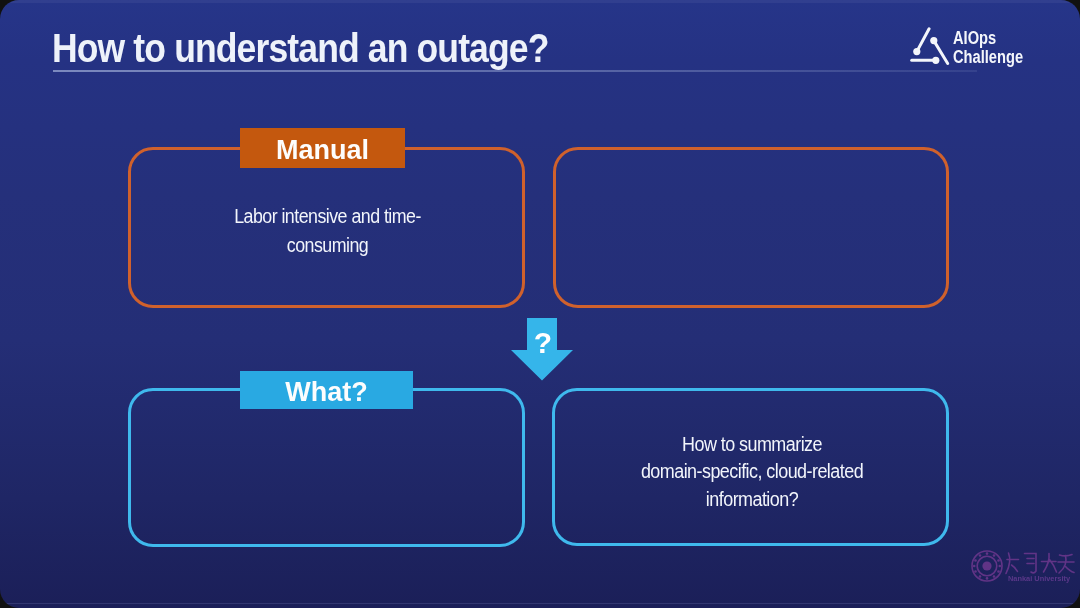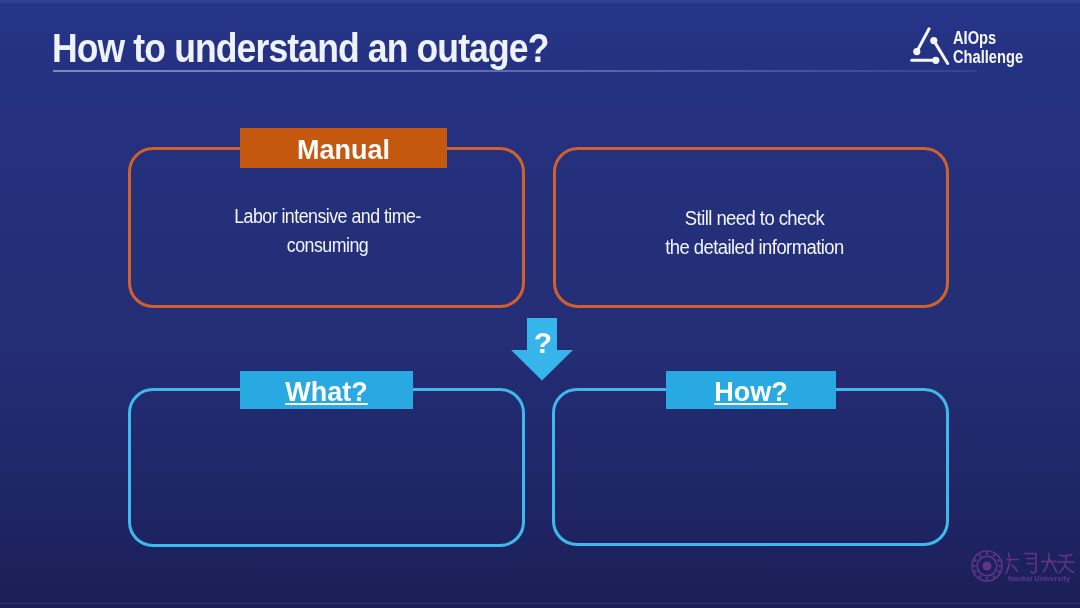--- a/index.html
+++ b/index.html
@@ -1,63 +1,60 @@
 <!DOCTYPE html>
 <html><head>
 <meta charset="utf-8">
 <style>
 html,body{margin:0;padding:0;background:#111;}
 #slide{position:relative;width:1080px;height:608px;overflow:hidden;
  background:linear-gradient(180deg,#263589 0%,#253283 10%,#25307b 32%,#242e76 56%,#1f2665 82%,#1b1f58 100%);
- font-family:"Liberation Sans",sans-serif;}
+ font-family:"Liberation Sans",sans-serif;border-radius:19px;}
 .title{position:absolute;left:52px;top:25px;font-size:41px;font-weight:bold;color:#eef2fa;
  white-space:nowrap;transform-origin:left top;letter-spacing:-1px;transform:scaleX(0.866);}
 .rule{position:absolute;left:53px;top:70px;width:924px;height:2px;
  background:linear-gradient(90deg,rgba(195,210,240,.55) 0%,rgba(195,210,240,.34) 55%,rgba(195,210,240,.10) 100%);}
 .box{position:absolute;border-radius:25px;}
 .box.orange{border:3px solid #d0612c;}
 .box.blue{border:3px solid #3fb9ed;}
 .label{position:absolute;color:#fdfdfd;font-weight:bold;font-size:27px;text-align:center;
  display:flex;align-items:center;justify-content:center;line-height:30px;box-sizing:border-box;padding-top:3px;}
 .label>span{display:block;width:100%;}
 .label.orange{background:#c4580e;}
-.label.blue{background:#29a9e2;text-decoration:underline;}
+.label.blue{background:#29a9e2;}
 .content{position:absolute;color:#f2f5fb;font-size:20px;line-height:29px;text-align:center;
  display:flex;align-items:center;justify-content:center;letter-spacing:-0.6px;box-sizing:border-box;padding-top:6px;}
 .content>div{width:100%;}
 </style>
 </head>
 <body>
 <div id="slide">
   <div style="position:absolute;left:0;top:0;width:1080px;height:3px;background:rgba(255,255,255,0.05);"></div>
   <div style="position:absolute;left:0;top:603px;width:1080px;height:1px;background:rgba(130,140,200,0.22);"></div>
   <div class="title">How to understand an outage?</div>
   <div class="rule"></div>
 
   <div class="box orange" style="left:128px;top:147px;width:391px;height:155px;"></div>
-  <div class="label orange" style="left:240px;top:128px;width:207px;height:40px;">
+  <div class="label orange" style="left:240px;top:128px;width:165px;height:40px;">
       <span>Manual</span>
     </div>
   <div class="content" style="left:136px;top:153px;width:383px;height:150px;">
       <div style="transform:scaleX(0.891);">Labor intensive and time-<br>consuming</div>
     </div>
 
   <div class="box orange" style="left:553px;top:147px;width:390px;height:155px;"></div>
-  <div class="content" style="left:564px;top:160px;width:381px;height:140px;">
-      <div style="transform:scaleX(0.923);">Still need to check<br>the detailed information</div>
-    </div>
 
   <div class="box blue" style="left:128px;top:388px;width:391px;height:153px;"></div>
   <div class="label blue" style="left:240px;top:371px;width:173px;height:38px;">
       <span>What?</span>
     </div>
 
   <div class="box blue" style="left:552px;top:388px;width:391px;height:152px;"></div>
-  <div class="label blue" style="left:666px;top:371px;width:170px;height:38px;">
-      <span>How?</span>
+  <div class="content" style="left:562px;top:397px;width:380px;height:144px;line-height:27.5px;">
+      <div style="transform:scaleX(0.897);">How to summarize<br>domain-specific, cloud-related<br>information?</div>
     </div>
 
   <svg style="position:absolute;left:505px;top:315px;" width="75" height="70" viewBox="0 0 75 70">
     <polygon points="22,3 52,3 52,35 68,35 37,65.5 6,35 22,35" fill="#35b5ea"></polygon>
     <text x="38" y="38" font-family="Liberation Sans, sans-serif" font-size="30" font-weight="bold" fill="#ffffff" text-anchor="middle">?</text>
   </svg>
 
   <svg style="position:absolute;left:905px;top:22px;" width="50" height="48" viewBox="0 0 50 48">
     <g stroke="#f4f6fb" stroke-width="3" stroke-linecap="round" fill="#f4f6fb">
       <line x1="24.1" y1="6.7" x2="11.8" y2="29.6"></line>

